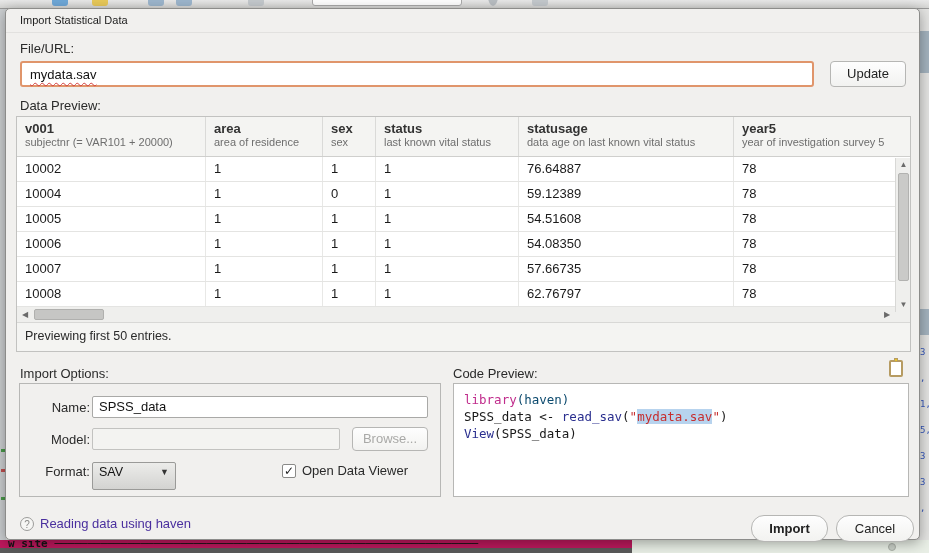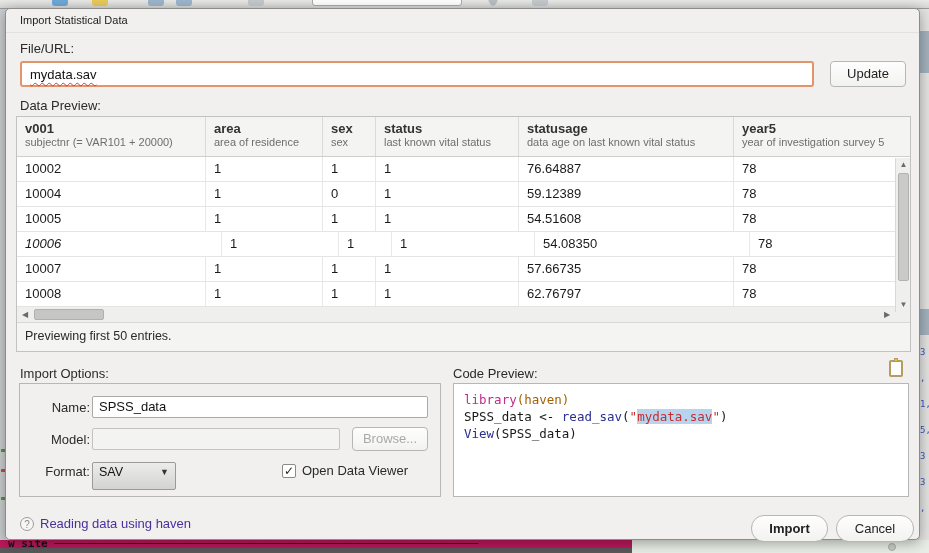--- a/index.html
+++ b/index.html
@@ -196,21 +196,21 @@
         </div>
         <div class="tbl-row">
           <div class="cell" style="width: 189px;">10005</div>
           <div class="cell" style="width: 117px;">1</div>
           <div class="cell" style="width: 53px;">1</div>
           <div class="cell" style="width: 143px;">1</div>
           <div class="cell" style="width: 215px;">54.51608</div>
           <div class="cell" style="flex: 1 1 0%;">78</div>
         </div>
         <div class="tbl-row">
-          <div class="cell" style="width: 205px; font-style: italic;">10006</div>
+          <div class="cell" style="width: 189px;">10006</div>
           <div class="cell" style="width: 117px;">1</div>
           <div class="cell" style="width: 53px;">1</div>
           <div class="cell" style="width: 143px;">1</div>
           <div class="cell" style="width: 215px;">54.08350</div>
           <div class="cell" style="flex: 1 1 0%;">78</div>
         </div>
         <div class="tbl-row">
           <div class="cell" style="width: 189px;">10007</div>
           <div class="cell" style="width: 117px;">1</div>
           <div class="cell" style="width: 53px;">1</div>
@@ -257,21 +257,21 @@
       <div class="cbx" id="odv-checkbox">✓</div>
       <div class="cbx-label">Open Data Viewer</div>
     </div>
   </div>
 
   <div class="lbl" style="left:447px; top:357px;">Code Preview:</div>
   <div class="clipboard-icon">
       <div class="clip"></div>
     </div>
   <div class="code-panel" id="code-panel">
-      <div class="code-line"><span style="color: rgb(192, 44, 140);">library</span><span style="color: #a16207;">(haven)</span></div>
+      <div class="code-line"><span style="color: rgb(192, 44, 140);">library</span><span style="color: #0c4a6e;">(haven)</span></div>
       <div class="code-line"><span style="color: rgb(26, 26, 26);">SPSS_data &lt;- </span><span style="color: rgb(42, 47, 143);">read_sav</span><span style="color: rgb(26, 26, 26);">(</span><span style="color: rgb(198, 47, 47);">"</span><span style="color: rgb(198, 47, 47); background: rgb(183, 211, 238);">mydata.sav</span><span style="color: rgb(198, 47, 47);">"</span><span style="color: rgb(26, 26, 26);">)</span></div>
       <div class="code-line"><span style="color: rgb(42, 47, 143);">View</span><span style="color: rgb(26, 26, 26);">(SPSS_data)</span></div>
     </div>
 
   <div class="help-row">
     <div class="help-icon">?</div>
     <a class="help-link" id="help-link" style="color: rgb(74, 47, 158);">Reading data using haven</a>
   </div>
   <div class="btn import-btn">Import</div>
   <div class="btn cancel-btn">Cancel</div>

